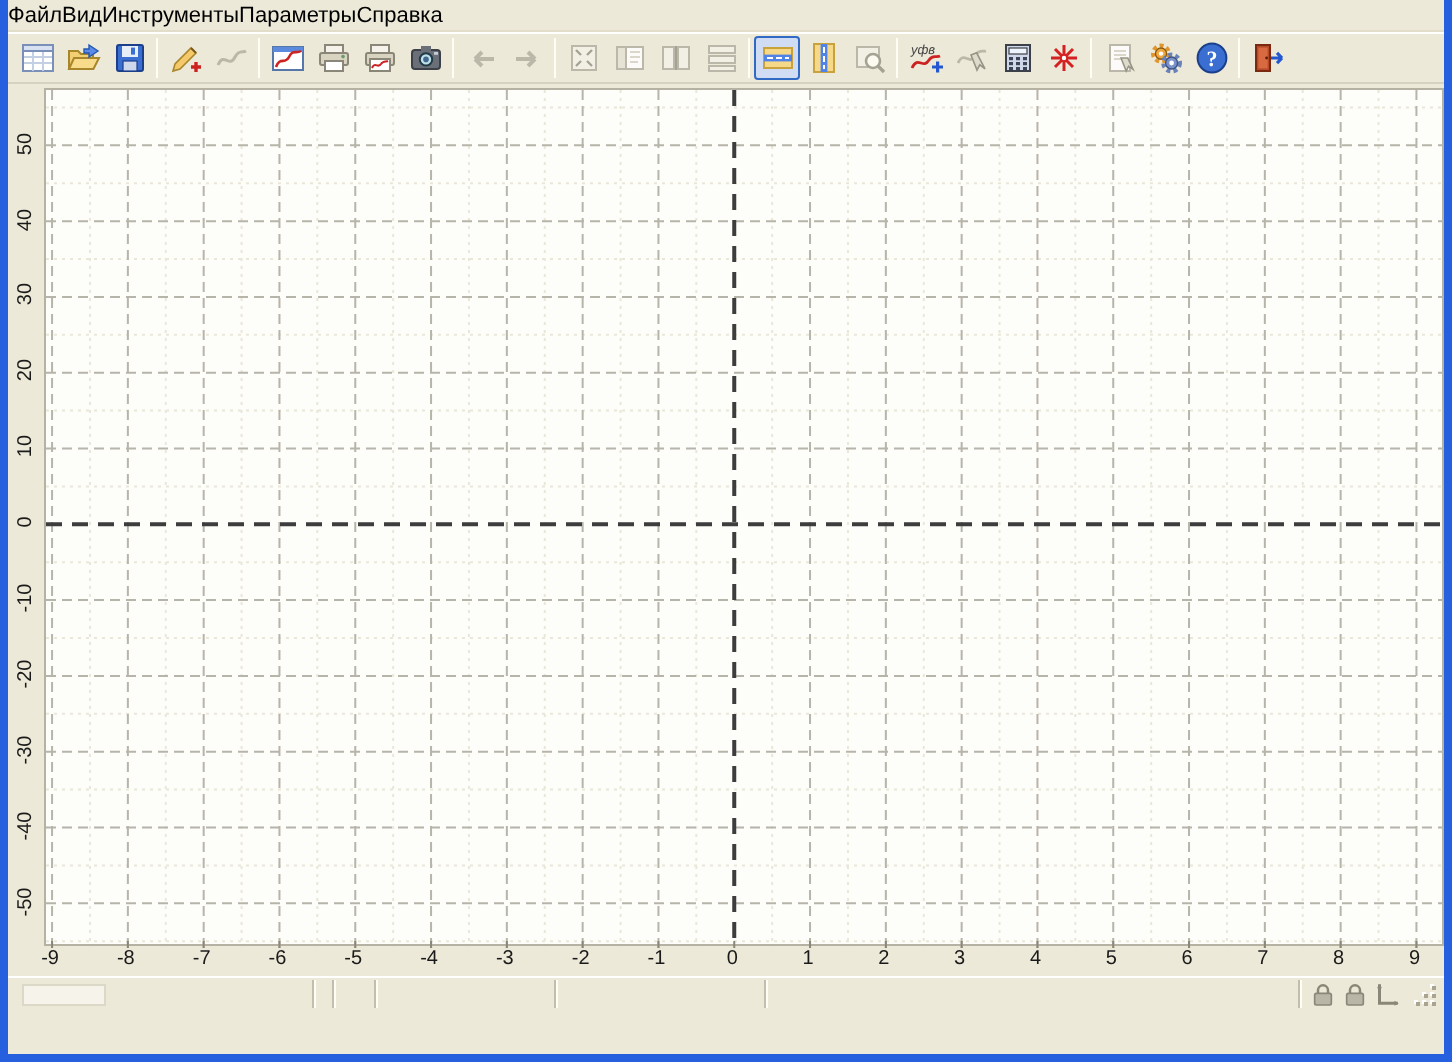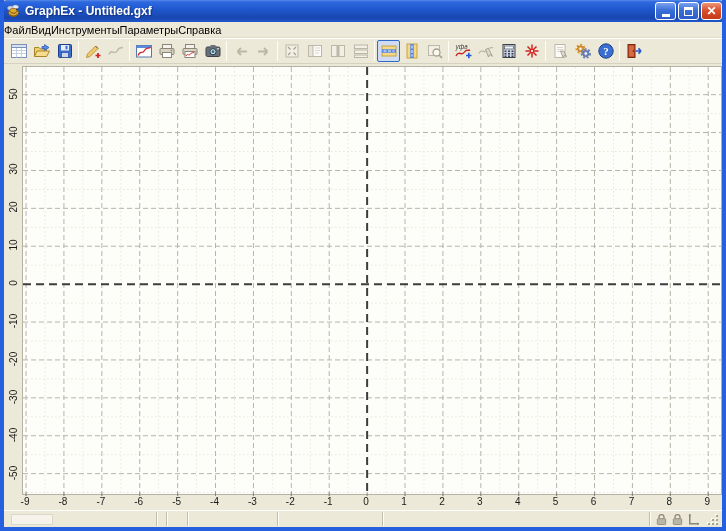--- a/index.html
+++ b/index.html
@@ -47,41 +47,20 @@
   .sb-flex { flex:1; }
   .sb-icons { display:flex; align-items:center; gap:1px; padding:0 4px; border-left:1px solid #c2beae; box-shadow:inset 1px 0 0 #fffdf4; }
   .sb-grip { width:15px; position:relative; }
   .sb-grip i { position:absolute; width:2px; height:2px; background:#a8a490; box-shadow:-1px -1px 0 #fff; }
 </style>
 </head>
 <body>
 
 <div class="window">
 
-  <div class="titlebar">
-    <svg class="app-icon" viewBox="0 0 16 16">
-      <ellipse cx="5.5" cy="5" rx="3" ry="2" fill="#cfd6e4" stroke="#8a94a8" stroke-width="0.5"></ellipse>
-      <ellipse cx="10.5" cy="4" rx="3" ry="2" fill="#e8ecf4" stroke="#8a94a8" stroke-width="0.5"></ellipse>
-      <ellipse cx="8.5" cy="9.5" rx="5" ry="4.2" fill="#e0a830" stroke="#6a4a10" stroke-width="0.6"></ellipse>
-      <path d="M4.5 8c2.5 3 5.5 3 8 0 M5 11.5c2 2 5 2 7 0" stroke="#6a4a10" stroke-width="1" fill="none"></path>
-      <circle cx="12" cy="6.5" r="1" fill="#333"></circle>
-    </svg>
-    <span class="title-text">GraphEx - Untitled.gxf</span>
-    <div class="tb-buttons">
-      <div class="tb-btn">
-          <div class="glyph-min"></div>
-        </div>
-      <div class="tb-btn">
-          <div class="glyph-max"></div>
-        </div>
-      <div class="tb-btn close">
-          <span>✕</span>
-        </div>
-    </div>
-  </div>
 
   <div class="menubar">
       <div class="menu-item">Файл</div>
       <div class="menu-item">Вид</div>
       <div class="menu-item">Инструменты</div>
       <div class="menu-item">Параметры</div>
       <div class="menu-item">Справка</div>
     </div>
 
   <div class="toolbar">

